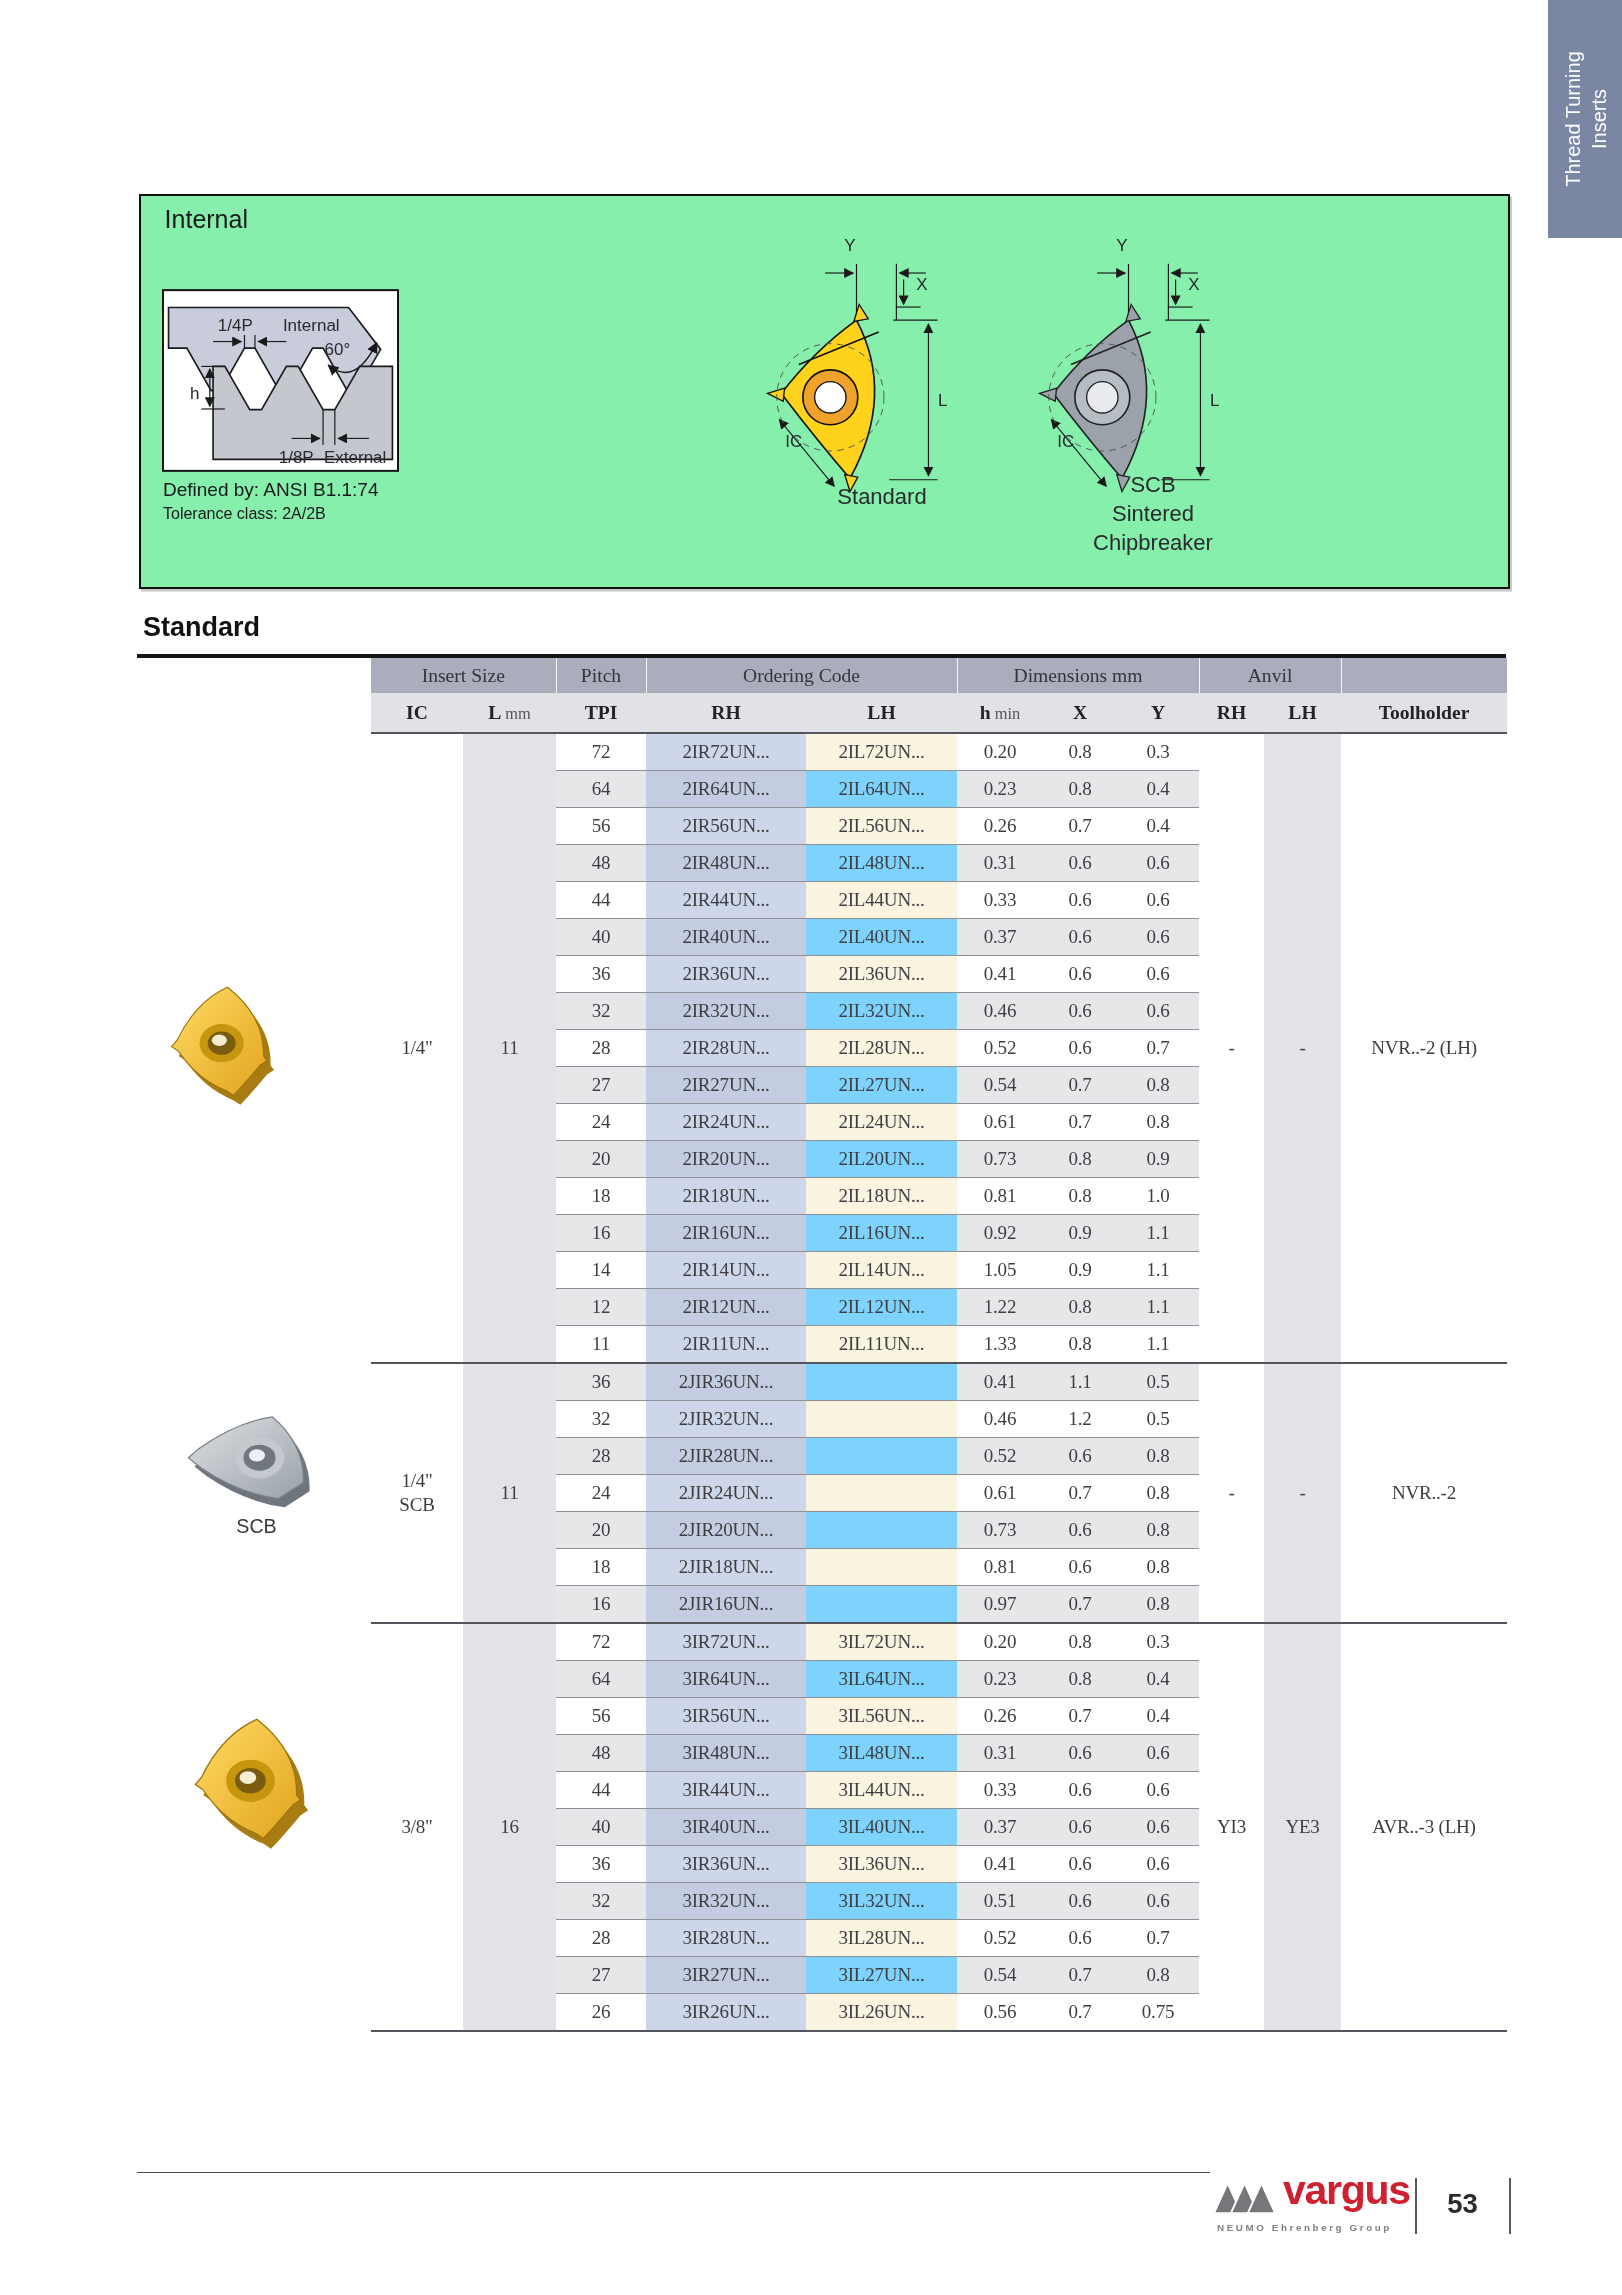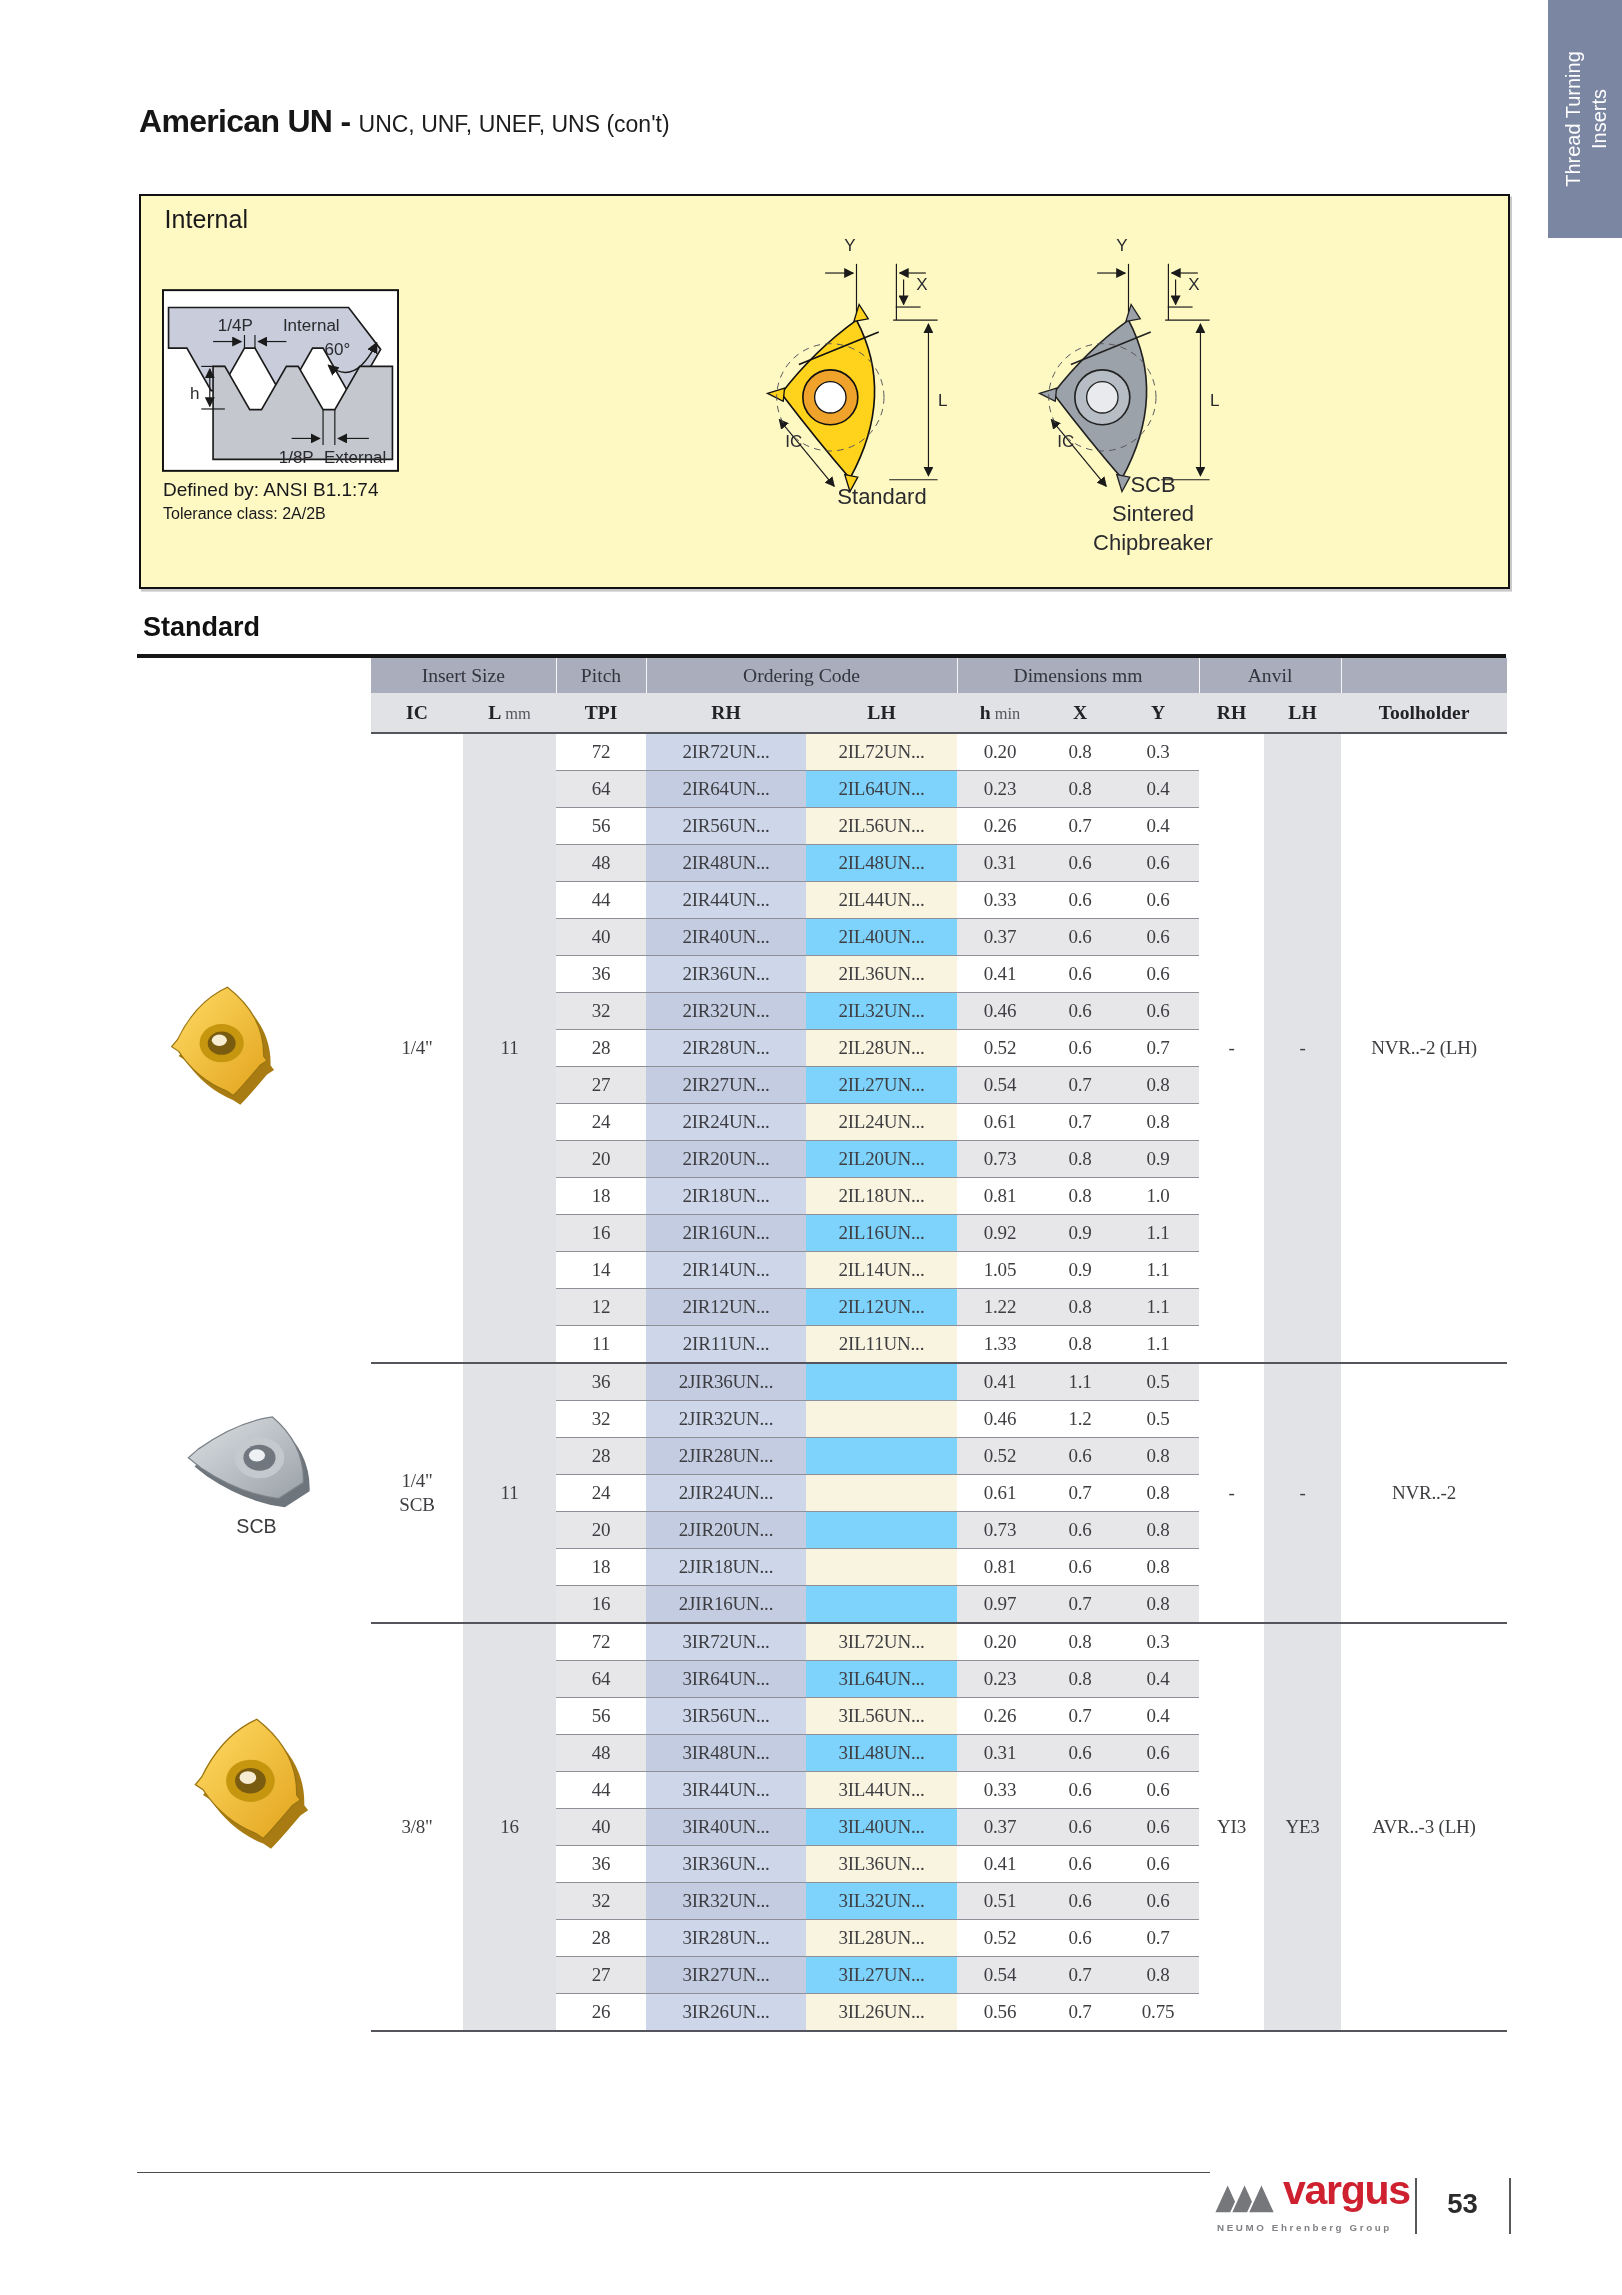--- a/index.html
+++ b/index.html
@@ -9,21 +9,21 @@
   .side-tab{position:absolute;right:0;top:0;width:75px;height:238px;background:#7b86a3;}
   .side-tab .rot{position:absolute;top:50%;left:50%;width:236px;
       transform:translate(-50%,-50%) rotate(-90deg);text-align:center;
       color:#ffffff;font-size:20px;line-height:25.5px;}
   
   .title{position:absolute;left:139px;top:103px;white-space:nowrap;}
   .title .t-bold{font-size:32px;font-weight:bold;color:#161616;letter-spacing:-0.7px;}
   .title .t-rest{font-size:23px;color:#1c1c1c;margin-left:5.2px;}
   
   .internal-box{position:absolute;left:139px;top:194px;width:1367px;height:391px;
-      border:2px solid #111;background:#fef9c3;box-shadow:2px 2.6px 0 #c9c9c9;text-decoration:underline;}
+      border:2px solid #111;background:#86efac;box-shadow:2px 2.6px 0 #c9c9c9;text-decoration:underline;}
   .internal-title{position:absolute;left:23.6px;top:9.2px;font-size:25px;color:#1a1a1a;}
   .profile-wrap{position:absolute;left:21px;top:93px;width:237px;height:228px;}
   .defined{position:absolute;left:22px;top:283px;font-size:19px;color:#18181c;}
   .tolerance{position:absolute;left:22px;top:309px;font-size:16px;color:#18181c;}
   .cluster-std{position:absolute;left:616px;top:25.5px;width:216px;height:314px;}
   .cluster-scb{position:absolute;left:888px;top:25.5px;width:216px;height:314px;}
   .cap-standard{position:absolute;left:633px;top:288px;width:216px;text-align:center;
       font-size:22px;color:#2a2a2e;}
   .cap-scb{position:absolute;left:904px;top:274px;width:216px;text-align:center;
       font-size:22px;line-height:29px;color:#2a2a2e;}
@@ -76,24 +76,20 @@
 
 <div class="page">
 
   <div class="side-tab">
     <div class="rot">
       <div>Thread Turning</div>
       <div>Inserts</div>
     </div>
   </div>
 
-  <div class="title">
-    <span class="t-bold">American UN -</span>
-    <span class="t-rest">UNC, UNF, UNEF, UNS (con't)</span>
-  </div>
 
   <div class="internal-box">
     <div class="internal-title">Internal</div>
 
     <div class="profile-wrap">
       <svg width="237" height="183" viewBox="0 0 362 279">
         <defs>
           <marker id="ah" viewBox="0 0 10 10" refX="9" refY="5" markerWidth="8.5" markerHeight="8.5" orient="auto-start-reverse">
             <path d="M0,0 L10,5 L0,10 Z" fill="#1a1a1a"></path>
           </marker>

